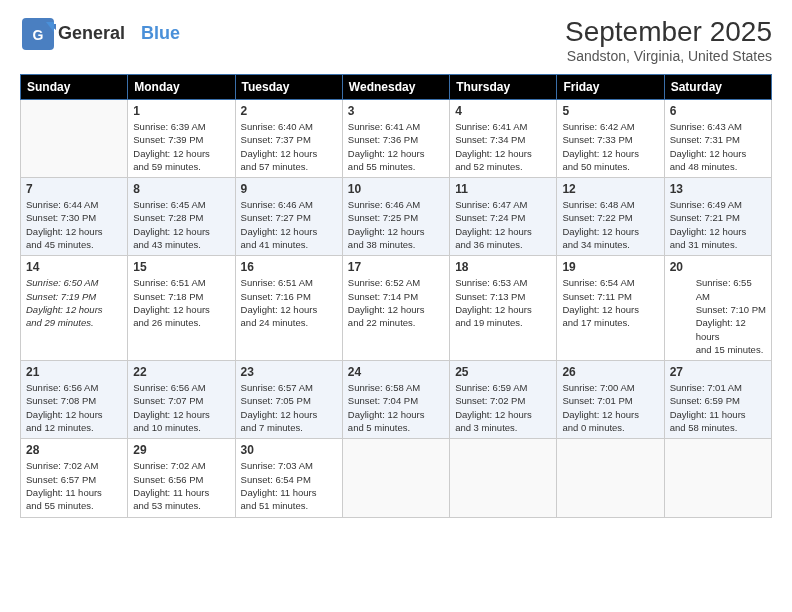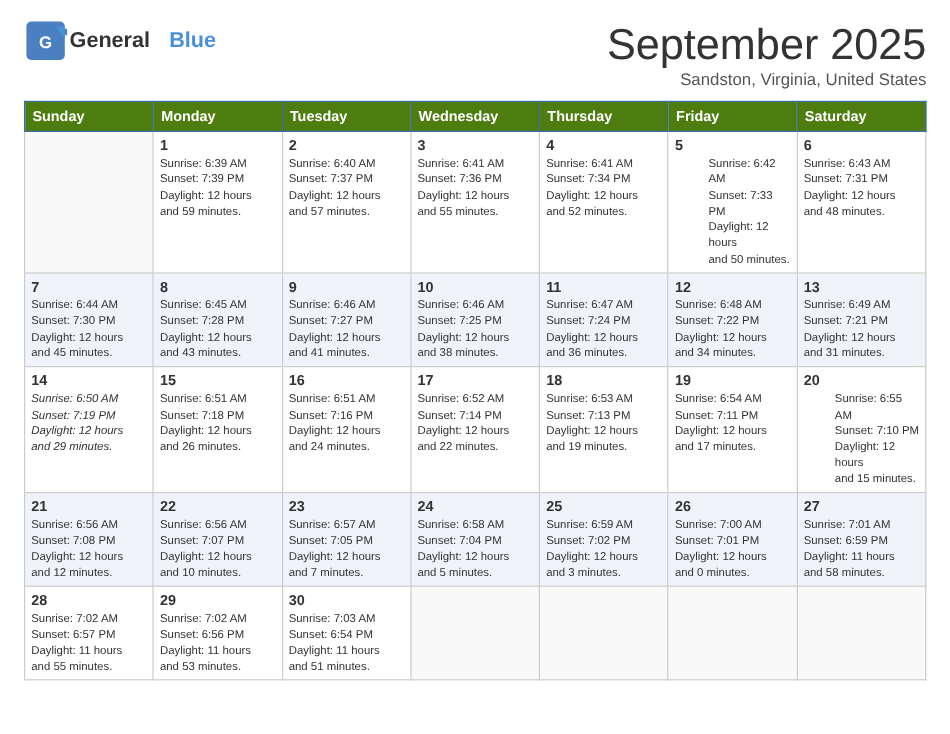--- a/index.html
+++ b/index.html
@@ -29,35 +29,35 @@
     }
     .logo-wrapper {
       display: flex;
       align-items: center;
       gap: 2px;
     }
     .title-block {
       text-align: right;
     }
     .month-title {
-      font-size: 36px;
+      font-size: 28px;
       color: #333;
       font-weight: normal;
     }
     .subtitle {
       font-size: 14px;
       color: #555;
     }
     .calendar {
       width: 100%;
       border-collapse: collapse;
       border: 1px solid #ccc;
     }
     .calendar th {
-      background: #4d7c0f;
+      background: #000000;
       color: #fff;
       font-size: 12px;
       font-weight: bold;
       padding: 5px 6px;
       text-align: left;
       border: 1px solid #3a6faa;
     }
     .calendar td {
       vertical-align: top;
       border: 1px solid #ccc;
@@ -152,21 +152,21 @@
           </td>
           <td>
             <span class="day-num">4</span>
             <div class="day-info" style="white-space: pre-line;">Sunrise: 6:41 AM
 Sunset: 7:34 PM
 Daylight: 12 hours
 and 52 minutes.</div>
           </td>
           <td>
             <span class="day-num">5</span>
-            <div class="day-info" style="white-space: pre-line; margin-left: 28px;">Sunrise: 6:42 AM
+            <div class="day-info" style="white-space: pre-line;">Sunrise: 6:42 AM
 Sunset: 7:33 PM
 Daylight: 12 hours
 and 50 minutes.</div>
           </td>
           <td>
             <span class="day-num">6</span>
             <div class="day-info" style="white-space: pre-line;">Sunrise: 6:43 AM
 Sunset: 7:31 PM
 Daylight: 12 hours
 and 48 minutes.</div>

